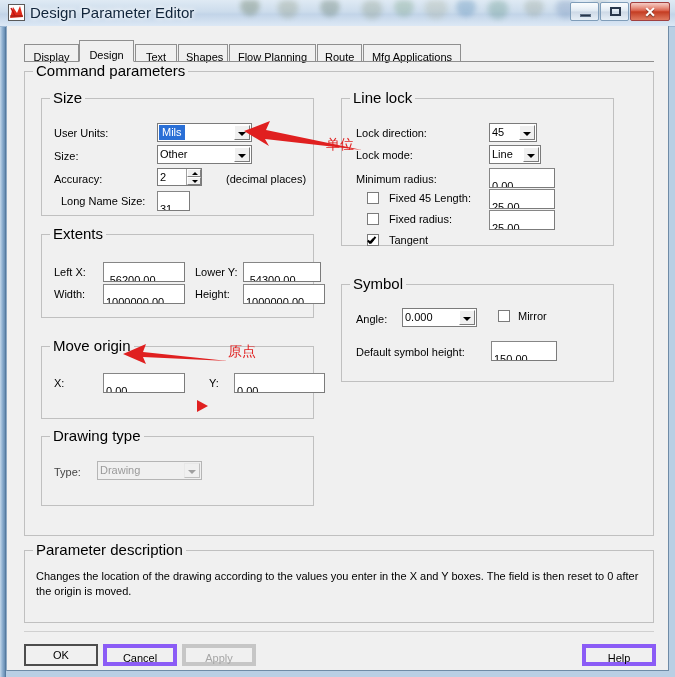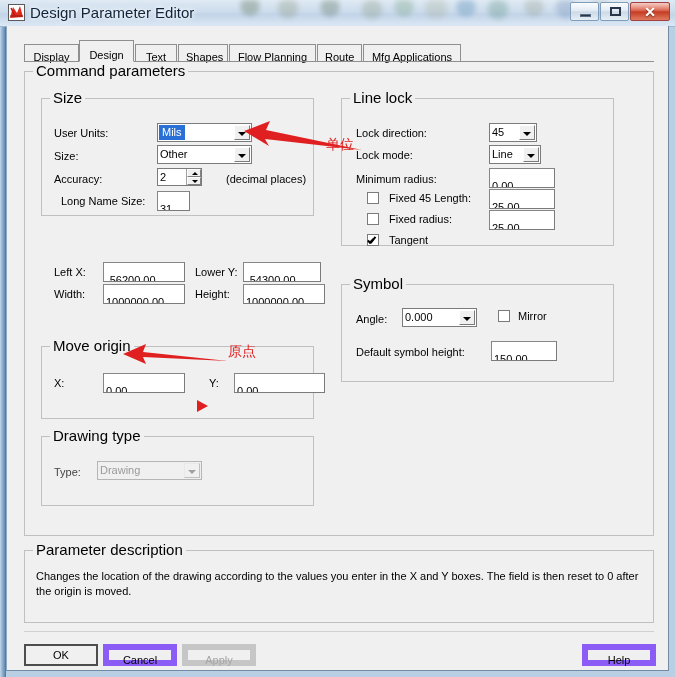--- a/index.html
+++ b/index.html
@@ -158,21 +158,21 @@
   }
   .chk.on::before{
     content:"";position:absolute;left:4px;top:1px;width:2px;height:8px;
     background:#000;transform:rotate(38deg);
   }
 
   
   #btnbar{position:absolute;left:0;top:615px;width:663px;height:30px;}
   .pbtn{
     position:absolute;height:22px;line-height:20px;text-align:center;
-    background:#f0f0f0;border:6px solid #8b5cf6;box-sizing:border-box;font-size:11px;
+    background:#f0f0f0;border:4px solid #8b5cf6;box-sizing:border-box;font-size:11px;
   }
   .pbtn.default{border:2px solid #4d4d4d;line-height:18px;text-align:center;}
   .pbtn.disabled{color:#a6a6a6;border-color:#c6c6c6;}
 
   
   .ann-text{
     position:absolute;color:#e02020;font-size:14px;line-height:16px;white-space:nowrap;
     font-family:"DejaVu Sans",sans-serif;
   }
   .ann-arrow{position:absolute;}
@@ -247,20 +247,23 @@
       <span class="btns">
         <span class="up"></span>
         <span class="dn"></span>
       </span>
     </div>
     <div class="lbl" style="left:219px;top:147px;">(decimal places)</div>
 
     <div class="lbl" style="left:54px;top:169px;">Long Name Size:</div>
     <div class="tbox" style="left:150px;top:165px;width:33px;">31</div>
 
+    <div class="group" style="left:34px;top:208px;width:273px;height:84px;">
+      <div class="gtitle">Extents</div>
+    </div>
     <div class="lbl" style="left:47px;top:240px;">Left X:</div>
     <div class="tbox" style="left:96px;top:236px;width:82px;">-56200.00</div>
     <div class="lbl" style="left:188px;top:240px;">Lower Y:</div>
     <div class="tbox" style="left:236px;top:236px;width:78px;">-54300.00</div>
 
     <div class="lbl" style="left:47px;top:262px;">Width:</div>
     <div class="tbox" style="left:96px;top:258px;width:82px;">1000000.00</div>
     <div class="lbl" style="left:188px;top:262px;">Height:</div>
     <div class="tbox" style="left:236px;top:258px;width:82px;">1000000.00</div>
 

